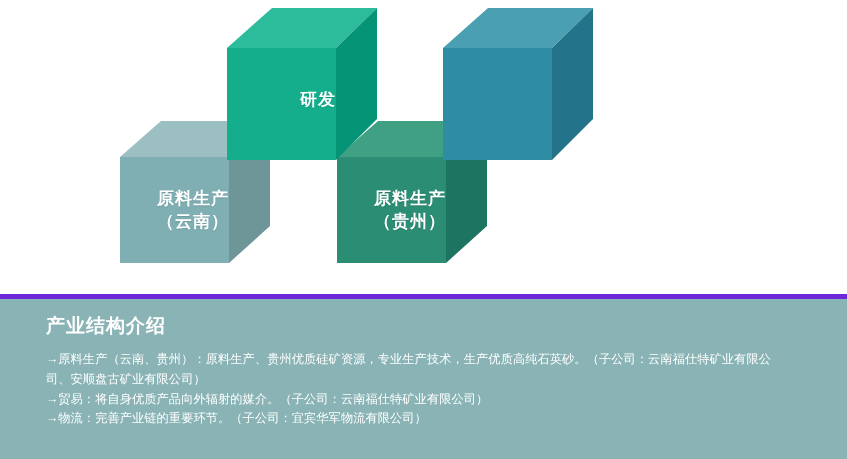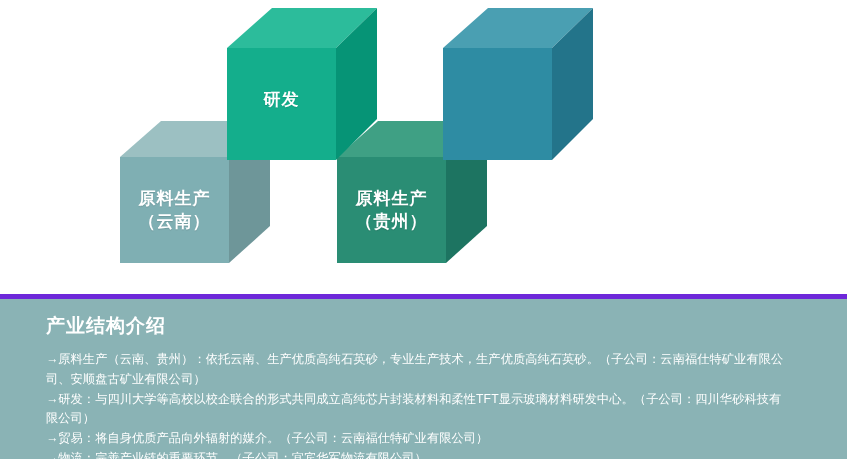--- a/index.html
+++ b/index.html
@@ -27,21 +27,21 @@
   }
 
   .cube {
     position: absolute;
   }
   .cube svg { display: block; }
   .cube-label {
     position: absolute;
     left: 0;
     width: 100%;
-    text-align: center;
+    text-align: right;
     color: #ffffff;
     font-size: 17px;
     font-weight: bold;
     line-height: 1.35;
     letter-spacing: 1px;
     white-space: pre-line;
     pointer-events: none;
     text-shadow: 0 1px 1px rgba(0,0,0,0.12);
   }
 
@@ -118,20 +118,19 @@
         <polygon points="0,45 109,45 109,157 0,157" fill="#2E8CA3"></polygon>
       </svg>
     </div>
 
 
   </div>
 
   <div id="info-panel">
     <div id="panel-title">产业结构介绍</div>
     <div id="panel-body">
-      <p>→原料生产（云南、贵州）：依托云南、生产优质高纯石英砂，专业生产技术，生产优质高纯石英砂。（子公司：云南福仕特矿业有限公司、安顺盘古矿业有限公司）</p>
-      <p>→研发：与四川大学等高校以校企联合的形式共同成立高纯芯片封装材料和柔性TFT显示玻璃材料研发中心。（子公司：四川华砂科技有限公司）</p>
+      <p>→原料生产（云南、贵州）：原料生产、贵州优质硅矿资源，专业生产技术，生产优质高纯石英砂。（子公司：云南福仕特矿业有限公司、安顺盘古矿业有限公司）</p>
       <p>→贸易：将自身优质产品向外辐射的媒介。（子公司：云南福仕特矿业有限公司）</p>
       <p>→物流：完善产业链的重要环节。（子公司：宜宾华军物流有限公司）</p>
     </div>
   </div>
 
 </div>
 
 </body></html>

